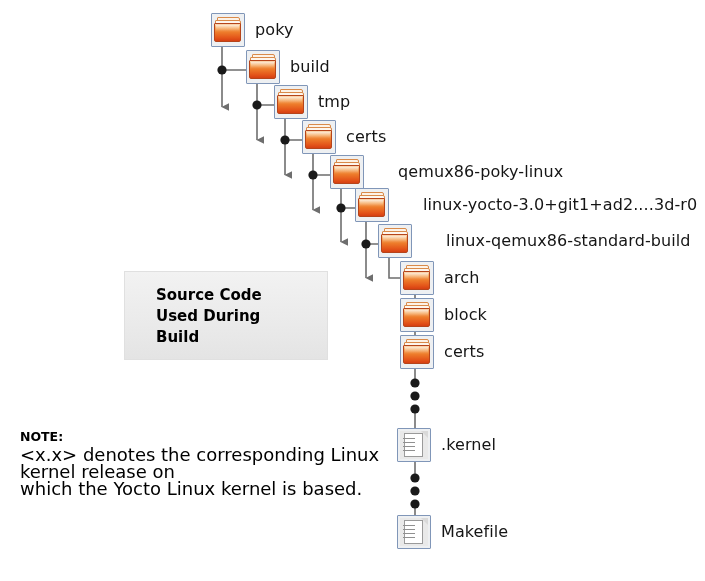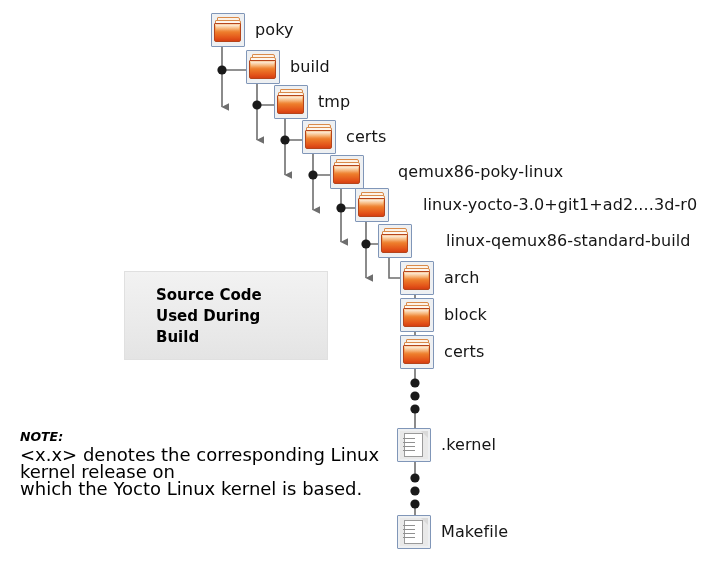--- a/index.html
+++ b/index.html
@@ -168,21 +168,20 @@
     position: absolute;
     left: 20px;
     top: 429px;
     width: 370px;
   }
   #note .note-title {
     font-size: 12.5px;
     font-weight: bold;
     color: #000000;
     line-height: 16px;
-    font-style: italic;
   }
   #note .note-body {
     font-size: 18px;
     color: #000000;
     line-height: 17px;
     margin-top: 1px;
     white-space: pre-line;
   }
 </style>
 </head>

